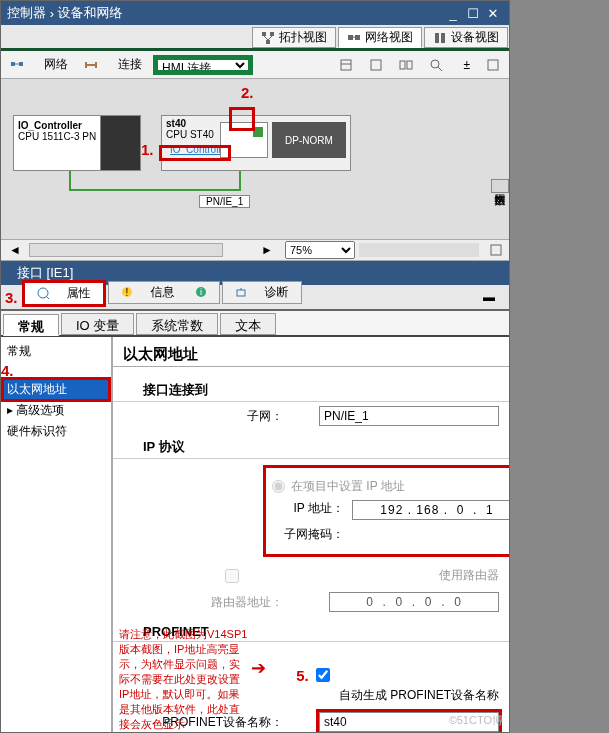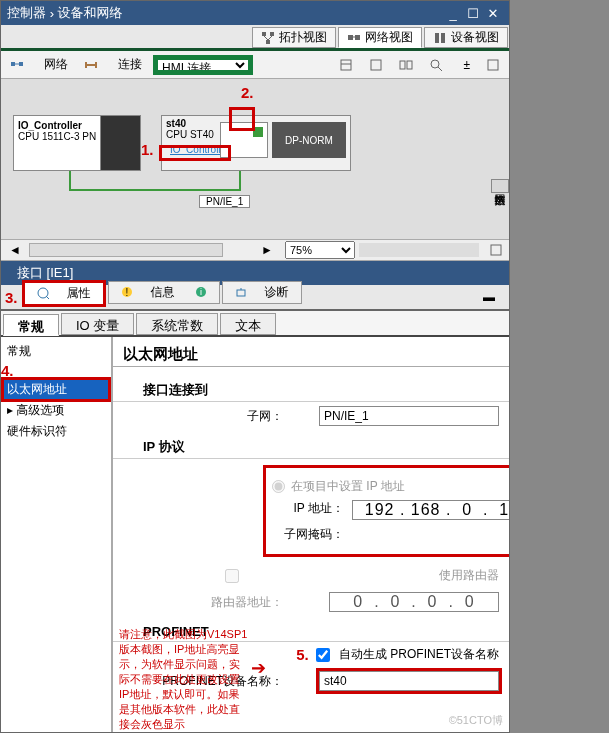--- a/index.html
+++ b/index.html
@@ -49,21 +49,21 @@
   .form-h1 { font-size:15px; font-weight:bold; padding:8px 10px 2px 10px; border-bottom:1px solid #aaa; margin-bottom:6px; }
   .form-h2 { font-size:13px; font-weight:bold; padding:8px 10px 2px 30px; border-bottom:1px solid #ccc; }
   .form-row { display:flex; align-items:center; padding:4px 10px 4px 40px;justify-content:space-between; }
   .form-label { width:140px; text-align:right; padding-right:10px; font-size:12px; }
   .form-input { width:180px; height:20px; border:1px solid #888; background:#fff; padding:0 4px; font-size:12px; }
   .form-btn { width:180px; height:22px; border:1px solid #999; background:#eee; font-size:12px; color:#777; }
   .ip-box { border:3px solid #c00; padding:8px 6px; margin:6px 0 6px 150px; width:310px; }
   .radio-row { display:flex; align-items:center; gap:6px; padding:2px 0; font-size:12px; color:#999; }
   .ip-row { display:flex; align-items:flex-start; padding:3px 0; }
   .ip-row .lbl { width:80px; text-align:right; padding-right:8px; font-size:12px; }
-  .ip-input { width:170px; height:20px; border:1px solid #888; background:#fff; padding:0 4px; font-size:16px; text-align:center; letter-spacing:1px; }
+  .ip-input { width:170px; height:20px; border:1px solid #888; background:#fff; padding:0 4px; font-size:12px; text-align:center; letter-spacing:1px; }
   .note { position:absolute; left:6px; top:290px; width:130px; color:#c00; font-size:11px; line-height:15px; }
   .arrow { position:absolute; color:#c00; font-size:18px; left:138px; top:320px; }
   .chk { width:14px; height:14px; }
   .profinet-box .form-row { padding-left: 40px; }
   .side-tab { position:absolute; right:0; top:100px; width:18px; background:#d8d8d8; border:1px solid #888; writing-mode:vertical-rl; font-size:11px; padding:6px 1px; }
   .watermark { position:absolute; right:6px; bottom:4px; color:#bbb; font-size:11px; }
   svg { display:block; }
 </style>
 </head>
 <body>
@@ -319,21 +319,21 @@
         <input class="ip-input gray" disabled="" value="0  .  0  .  0  .  0" style="">
       </div>
 
       <div class="form-h2">PROFINET</div>
 
       <div class="profinet-box">
         <div class="form-row">
           <div class="form-label"></div>
           <span class="callout" style="position:static; margin-right:4px;">5.</span>
           <input type="checkbox" class="chk" checked="" style="">
-          <span style="margin-left:6px;">自动生成 PROFINET设备名称</span>
+          <span style="margin-left:6px;margin-top:41px;">自动生成 PROFINET设备名称</span>
         </div>
         <div class="form-row">
           <div class="form-label">PROFINET设备名称：</div>
           <input class="form-input" style="outline: rgb(204, 0, 0) solid 3px;" value="st40">
         </div>
         <div class="form-row">
           
           
         </div>
 

